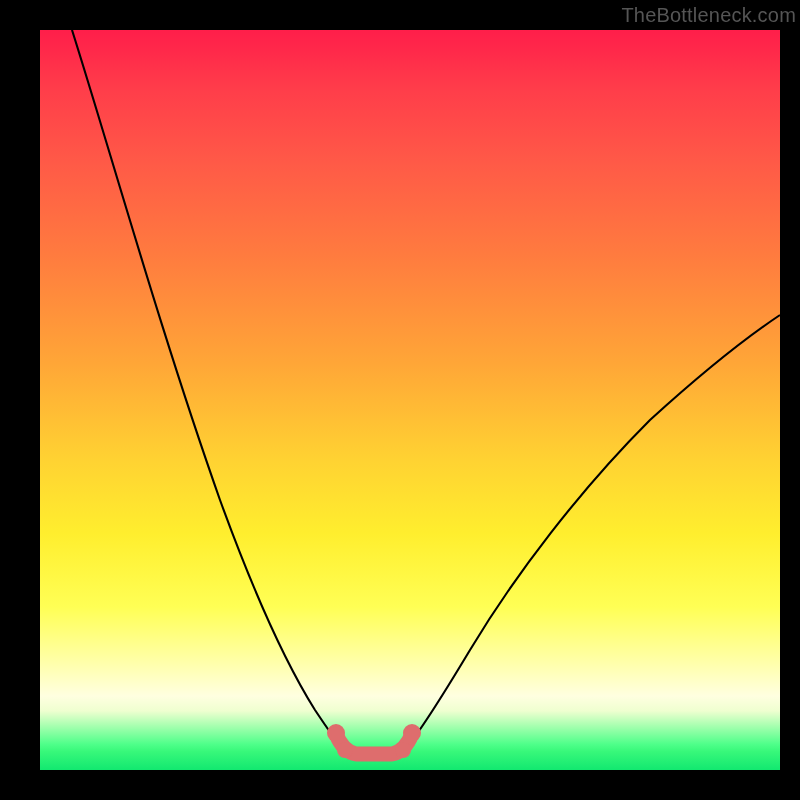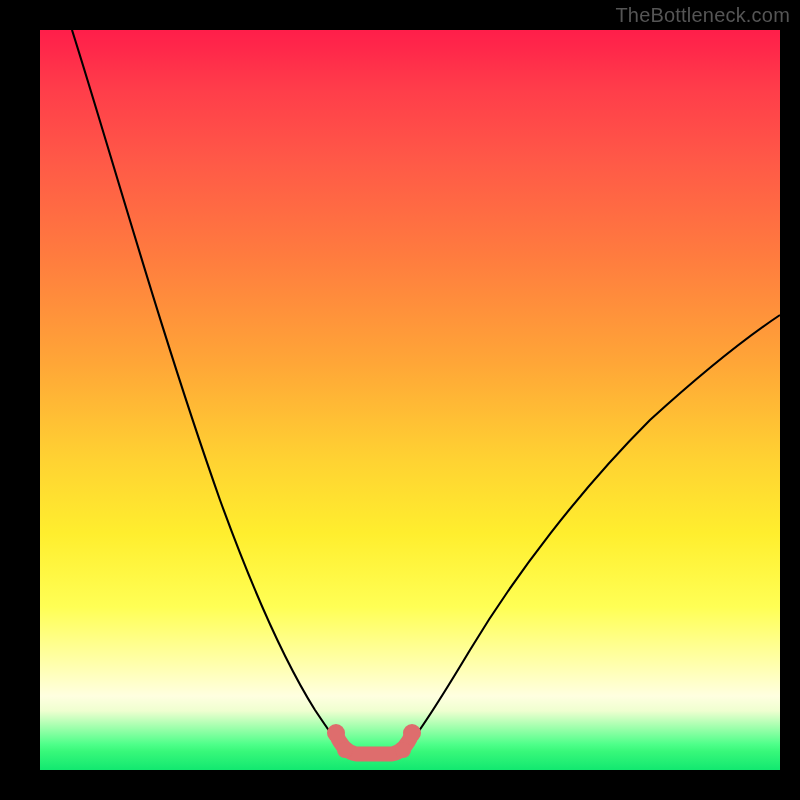--- a/index.html
+++ b/index.html
@@ -13,21 +13,21 @@
   }
   .container {
     position: relative;
     width: 800px;
     height: 800px;
     background: #000;
   }
   .watermark {
     position: absolute;
     top: 4px;
-    right: 10px;
+    right: 4px;
     color: #555;
     font-size: 20px;
     font-weight: 500;
     letter-spacing: 0.2px;
     z-index: 10;
   }
   .plot-area {
     position: absolute;
     left: 40px;
     top: 30px;

